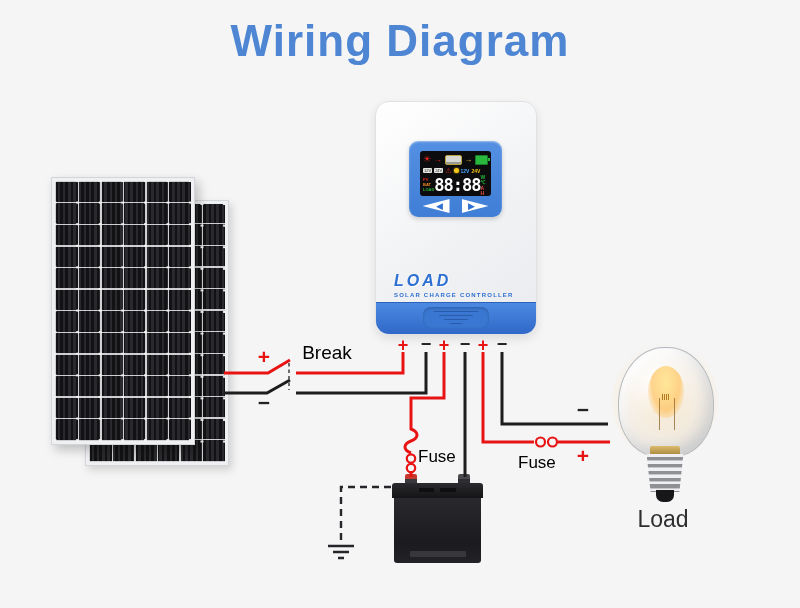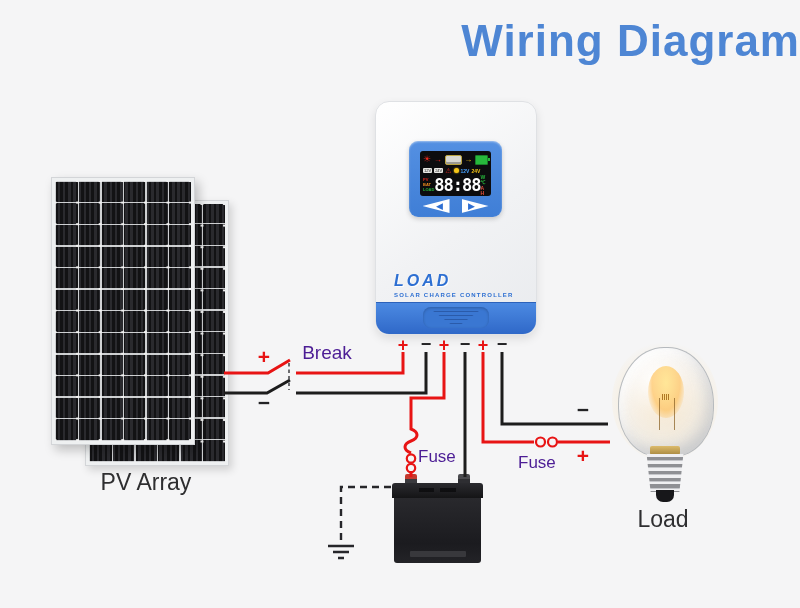--- a/index.html
+++ b/index.html
@@ -1,20 +1,20 @@
 <!DOCTYPE html>
 <html><head>
 <meta charset="utf-8">
 <style>
   html,body{margin:0;padding:0;background:#f5f5f6;}
   #canvas{position:relative;width:800px;height:608px;background:#f5f5f6;overflow:hidden;
           font-family:"Liberation Sans",sans-serif;}
 
   
-  .title{position:absolute;top:16px;left:0;width:100%;text-align:right;
+  .title{position:absolute;top:16px;left:0;width:100%;text-align:center;
          font-size:44px;font-weight:bold;color:#4e86d4;letter-spacing:1px;}
 
   
   .panel{position:absolute;background:#eef0f1;border:1px solid #d3d5d8;padding:3px;box-sizing:content-box;}
   .panel.back{left:85px;top:200px;width:136px;height:258px;box-shadow:3px 4px 8px rgba(0,0,0,.15);z-index:1;}
   .panel.front{left:51px;top:177px;width:136px;height:260px;box-shadow:4px 5px 10px rgba(0,0,0,.22);z-index:2;}
   .cells{width:100%;height:100%;background-color:#19191b;
     background-image:
       radial-gradient(circle,#f2f2f2 1.1px,transparent 1.5px),
       repeating-linear-gradient(90deg,rgba(236,238,240,.85) 0 1.4px,transparent 1.4px 22.6px),
@@ -23,21 +23,21 @@
     background-size:22.6px 21.6px,auto,auto,auto;
     background-position:11.3px 10.8px,0 0,0 0,0 0;}
 
   
   .wires{position:absolute;left:0;top:0;width:800px;height:608px;z-index:3;pointer-events:none;}
 
   
   .sign{position:absolute;transform:translate(-50%,-50%);font-weight:bold;font-size:21px;z-index:4;}
   .sign.red{color:#e81414;} .sign.blk{color:#232325;}
   .sign.small{font-size:18px;}
-  .lbl{position:absolute;color:#4c1d95;z-index:4;}
+  .lbl{position:absolute;color:#000000;z-index:4;}
   .lbl.center{transform:translateX(-50%);}
   .break-label{left:327px;top:342px;font-size:19px;}
   .fuse-bat{left:418px;top:447px;font-size:17px;}
   .fuse-load{left:518px;top:453px;font-size:17px;}
   .pv-label{left:146px;top:469px;font-size:23px;color:#2e2e30;}
   .bat-label{left:438px;top:565px;font-size:23px;color:#2e2e30;}
   .load-label{left:663px;top:506px;font-size:23px;color:#2e2e30;}
 
   
   .controller{position:absolute;left:375px;top:101px;width:160px;height:232px;z-index:2;
@@ -128,21 +128,20 @@
 <div id="canvas">
 
   <div class="title">Wiring Diagram</div>
 
   <div class="panel back">
     <div class="cells"></div>
   </div>
   <div class="panel front">
     <div class="cells"></div>
   </div>
-  <div class="lbl center pv-label">PV Array</div>
 
   <svg class="wires" viewBox="0 0 800 608">
     <g fill="none" stroke-width="3">
       <path stroke="#e81414" d="M224 373 H268 L290 360 M296 373 H403 V352"></path>
       <path stroke="#1d1d1d" d="M224 393 H267 L290 380 M296 393 H426 V352"></path>
       <path stroke="#4a4a4e" stroke-width="1.6" stroke-dasharray="3.5 3" d="M289 363 V390"></path>
       <path stroke="#e81414" d="M444 352 V398 H411 V429 C419 432 419 438 411 441 C403 444 403 450 411 453 M411 473 V477"></path>
       <g stroke="#e81414" stroke-width="2.2">
         <circle cx="411" cy="458.5" r="4.2"></circle>
         <circle cx="411" cy="468" r="4.2"></circle>

